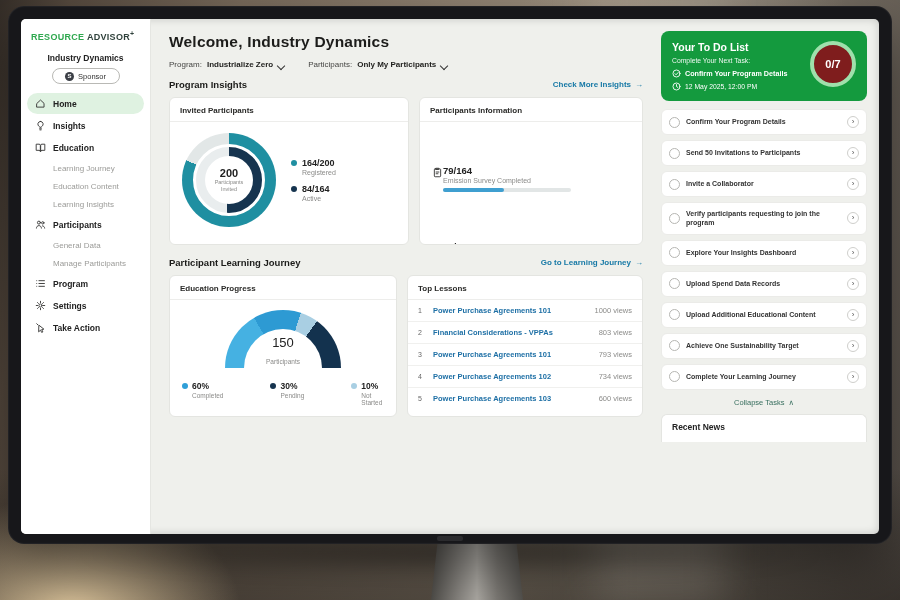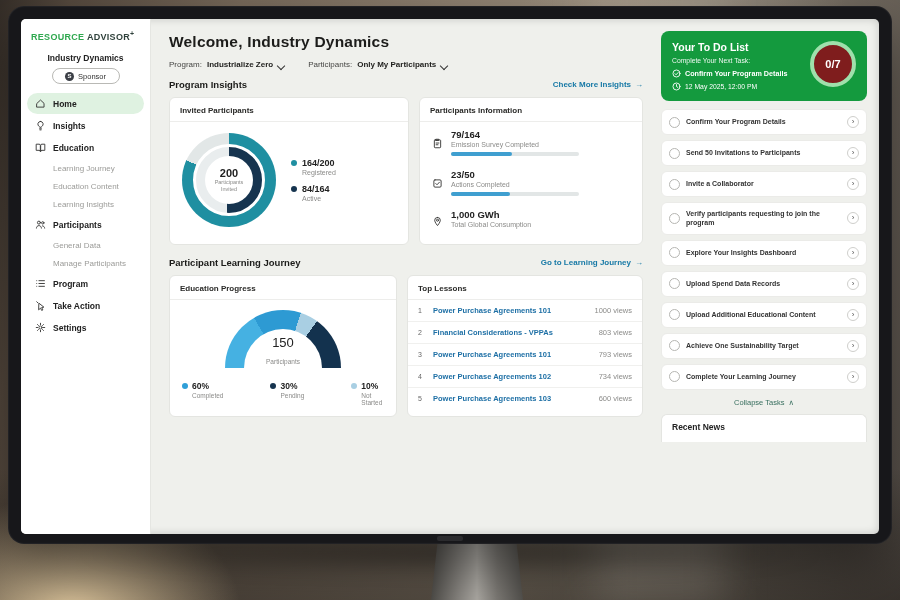--- a/index.html
+++ b/index.html
@@ -80,21 +80,21 @@
   .donut-num{font-size:11px;font-weight:bold;color:#222;}
   .donut-sub{font-size:5.5px;color:#8b8b89;line-height:1.25;width:38px;}
   .legend-item{display:flex;align-items:flex-start;gap:5px;margin:8px 1px;}
   .dot{width:6px;height:6px;border-radius:50%;margin-top:2px;flex-shrink:0;}
   .dot-teal{background:#1f8fa1;} .dot-navy{background:#16344f;}
   .dot-blue{background:#2f9fd8;} .dot-pale{background:#a9cfe3;}
   .legend-val{font-size:9px;font-weight:bold;color:#222;}
   .legend-lab{font-size:7px;color:#8b8b89;margin-top:1px;}
 
   
-  .metric{display:flex;gap:8px;padding:7px 12px 6px;align-items:center;}
+  .metric{display:flex;padding:7px 12px 6px;align-items:flex-start;margin-top:36px;}
   .m-icon{margin-top:2px;flex-shrink:0;}
   .m-val{font-size:9.5px;font-weight:bold;color:#222;}
   .m-lab{font-size:7px;color:#8b8b89;margin:1px 0 4px;}
   .m-bar{width:128px;height:4px;border-radius:2px;background:#e2e6e6;}
   .m-fill{height:100%;border-radius:2px;background:#3f9fd0;}
   .m-fill.w48{width:48%;} .m-fill.w46{width:46%;}
 
   
   .gauge{position:relative;width:116px;height:62px;margin:10px auto 0;overflow:hidden;}
   .gauge-arc{position:absolute;left:0;top:0;width:116px;height:116px;border-radius:50%;
@@ -209,34 +209,34 @@
                 <svg class="ic" viewBox="0 0 14 14">
                   <path d="M5 3.4h7M5 7h7M5 10.6h7"></path>
                   <path d="M2.2 3.4h.02M2.2 7h.02M2.2 10.6h.02" stroke-width="1.8"></path>
                 </svg>
               </span>
             <span>Program</span>
           </div>
           <div class="nav-item">
             <span>
                 <svg class="ic" viewBox="0 0 14 14">
+                  <circle cx="7" cy="7" r="2"></circle>
+                  <path d="M7 1.6v1.7M7 10.7v1.7M1.6 7h1.7M10.7 7h1.7M3.2 3.2l1.2 1.2M9.6 9.6l1.2 1.2M10.8 3.2L9.6 4.4M4.4 9.6l-1.2 1.2"></path>
+                </svg>
+              </span>
+            <span>Settings</span>
+          </div>
+          <div class="nav-item">
+            <span>
+                <svg class="ic" viewBox="0 0 14 14">
                   <path d="M5.3 4.3l6 4.8-2.8.5 1.5 3-1.5.7-1.5-3-2 1.9z"></path>
                   <path d="M2.2 2.2l1.3 1.3"></path>
                 </svg>
               </span>
             <span>Take Action</span>
-          </div>
-          <div class="nav-item">
-            <span>
-                <svg class="ic" viewBox="0 0 14 14">
-                  <circle cx="7" cy="7" r="2"></circle>
-                  <path d="M7 1.6v1.7M7 10.7v1.7M1.6 7h1.7M10.7 7h1.7M3.2 3.2l1.2 1.2M9.6 9.6l1.2 1.2M10.8 3.2L9.6 4.4M4.4 9.6l-1.2 1.2"></path>
-                </svg>
-              </span>
-            <span>Settings</span>
           </div>
         </nav>
       </aside>
 
       <main class="main">
         <h1 class="welcome">Welcome, Industry Dynamics</h1>
 
         <div class="filters">
           <div class="filter">
             <span>Program:</span>

